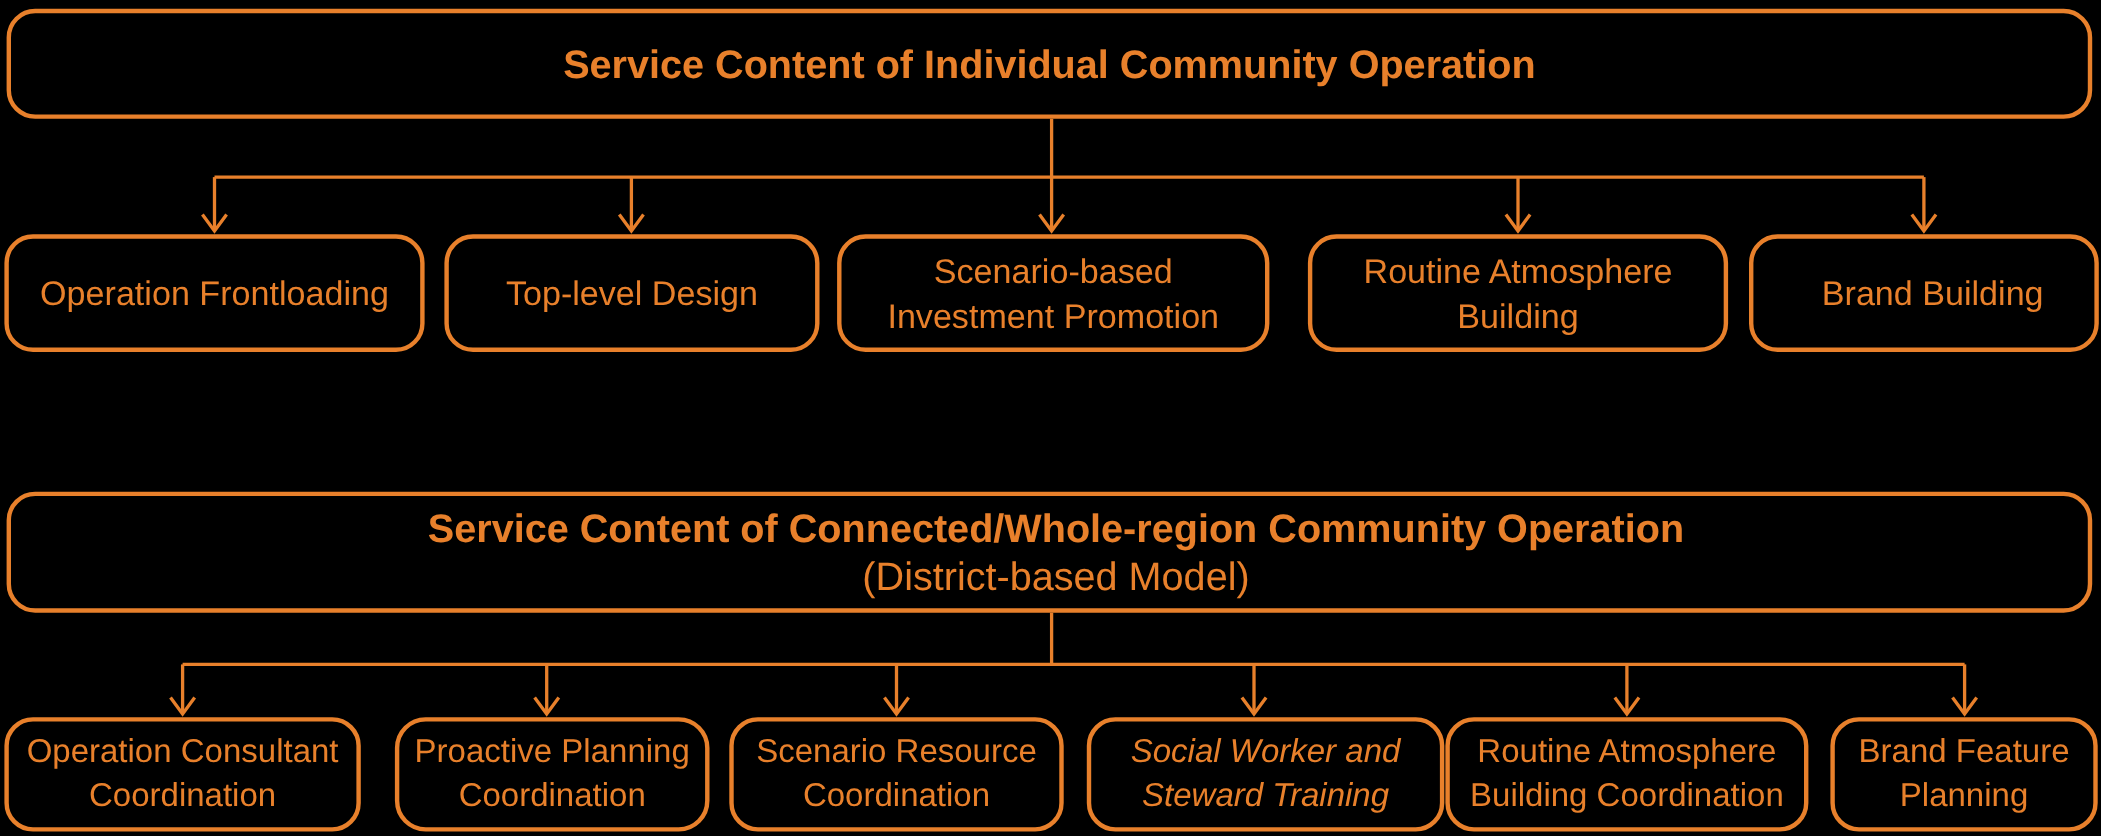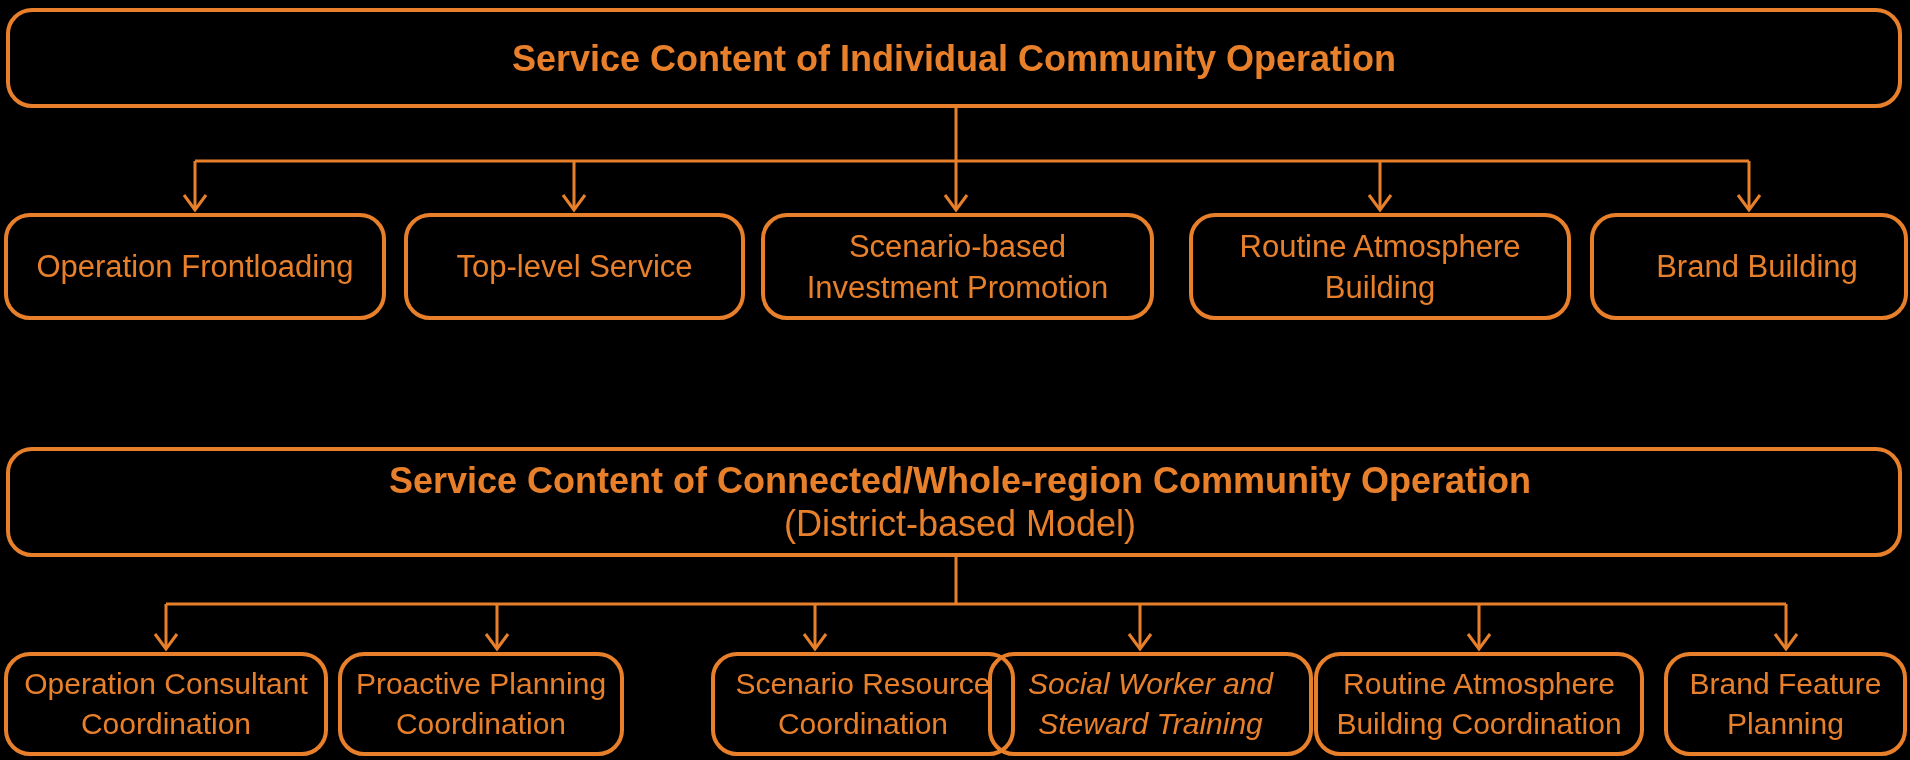--- a/index.html
+++ b/index.html
@@ -84,37 +84,37 @@
       <polyline points="1468,634 1479,649 1490,634"></polyline>
     <path d="M 1786 604 V 648"></path>
       <polyline points="1775,634 1786,649 1797,634"></polyline>
   </svg>
 
   <div class="parent-box" style="top:8px; height:100px;">
     <div class="title">Service Content of Individual Community Operation</div>
   </div>
 
   <div class="node row-1" style="left:4px; width:382px;">Operation Frontloading</div>
-  <div class="node row-1" style="left:404px; width:341px;">Top-level Service</div>
+  <div class="node row-1" style="left:404px; width:341px;">Top-level Design</div>
   <div class="node row-1" style="left:761px; width:393px;">Scenario-based
 Investment Promotion</div>
   <div class="node row-1" style="left:1189px; width:382px;">Routine Atmosphere
 Building</div>
   <div class="node row-1" style="left:1590px; width:318px;padding-left:16px;">Brand Building</div>
 
   <div class="parent-box" style="top:447px; height:110px;padding-left:12px;">
     <div class="title">Service Content of Connected/Whole-region Community Operation</div>
     <div class="subtitle">(District-based Model)</div>
   </div>
 
   <div class="node row-2" style="left:4px; width:324px;">Operation Consultant
 Coordination</div>
-  <div class="node row-2" style="left:338px; width:286px;">Proactive Planning
+  <div class="node row-2" style="left:359px; width:286px;border-radius:28px;">Proactive Planning
 Coordination</div>
-  <div class="node row-2" style="left:663px; width:304px;margin-left:48px;">Scenario Resource
+  <div class="node row-2" style="left:663px; width:304px;">Scenario Resource
 Coordination</div>
   <div class="node row-2" style="left:988px; width:325px;font-style:italic;">Social Worker and
 Steward Training</div>
   <div class="node row-2" style="left:1314px; width:330px;">Routine Atmosphere
 Building Coordination</div>
   <div class="node row-2" style="left:1664px; width:243px;">Brand Feature
 Planning</div>
 
 </div>
 

